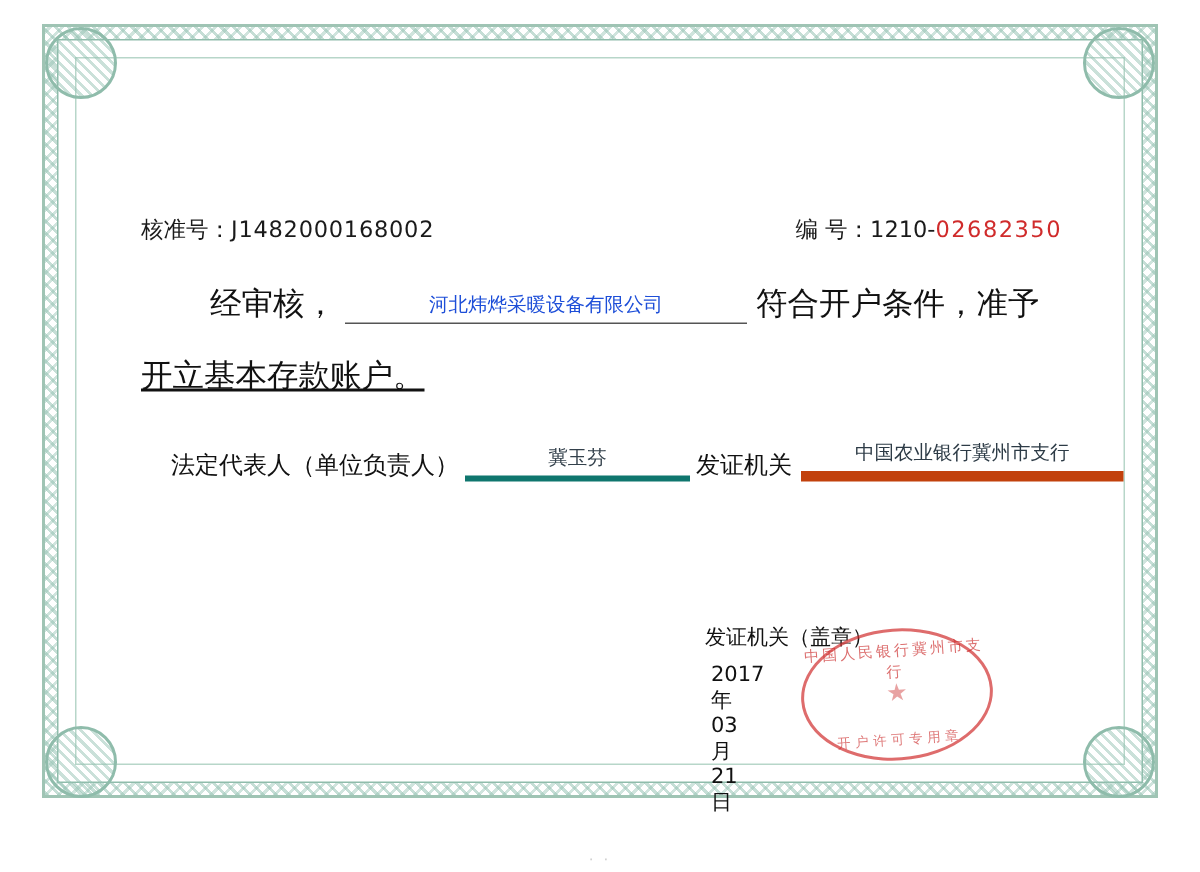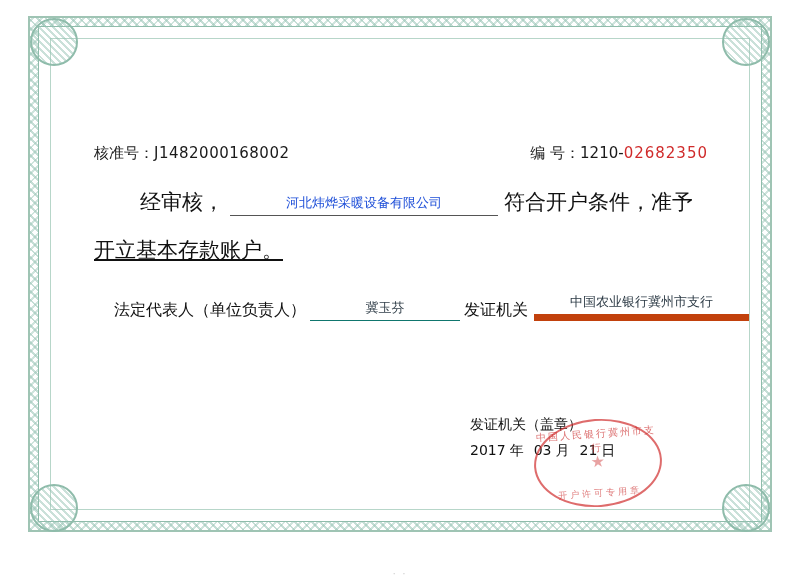--- a/index.html
+++ b/index.html
@@ -177,21 +177,21 @@
     align-items: flex-end;
     font-family: "DejaVu Serif", "Liberation Serif", serif;
     font-size: 16px;
     color: #111111;
     white-space: nowrap;
     margin-left: 16px;
   }
   .fill-rep {
     flex: 0 0 150px;
     margin: 0 4px;
-    border-bottom: 1px solid #0f766e;
+    border-bottom: 4px solid #0f766e;
     text-align: center;
     font-family: "DejaVu Sans", "Liberation Sans", sans-serif;
     font-size: 13px;
     color: #33404b;
     padding-bottom: 3px;
   }
   .rep-gap { width: 10px; }
   .fill-bank {
     flex: 0 0 215px;
     margin-left: 6px;
@@ -240,20 +240,21 @@
   }
   .issuer-line {
     white-space: nowrap;
     margin-bottom: 8px;
   }
   .date-line {
     display: flex;
     align-items: baseline;
     white-space: nowrap;
     font-size: 14px;
+    flex-direction: column;
   }
   .date-line .num {
     font-family: "DejaVu Sans", "Liberation Sans", sans-serif;
     font-size: 14px;
   }
   .date-line .unit {
     margin: 0 10px 0 4px;
   }
 
   

